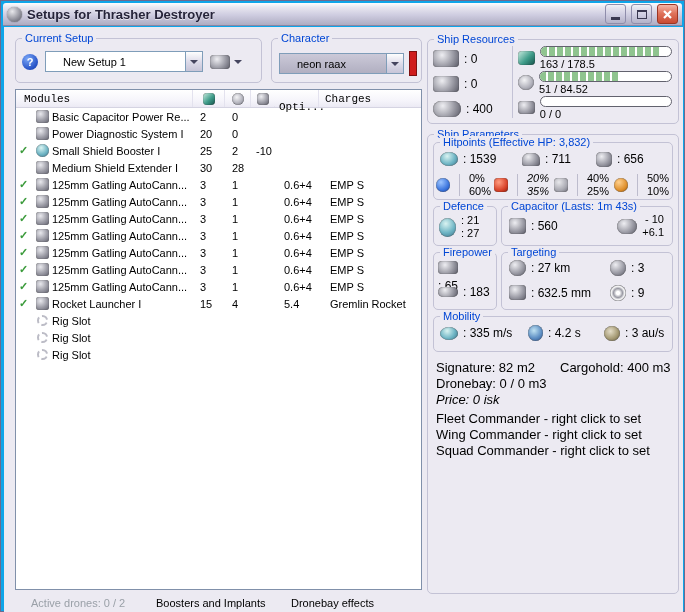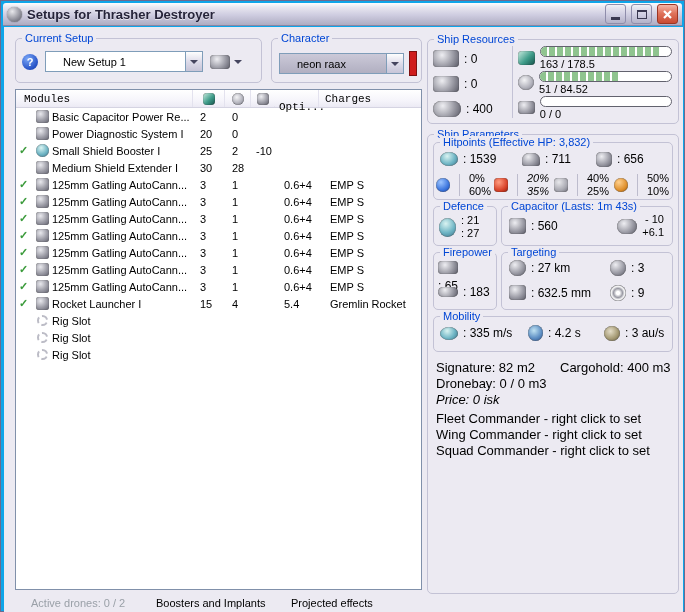--- a/index.html
+++ b/index.html
@@ -358,21 +358,21 @@
         <span class="c-cpu"></span>
         <span class="c-pg"></span>
         <span class="c-cap"></span>
         <span class="c-opti"></span>
         <span class="c-charges"></span>
       </div>
     </div>
 
     <span class="footer-label fl-grey" style="left:27px;">Active drones: 0 / 2</span>
     <span class="footer-label" style="left:152px;">Boosters and Implants</span>
-    <span class="footer-label" style="left:287px;">Projected effects</span>
+    <span class="footer-label" style="left:287px;">Dronebay effects</span>
 
     <div class="gbox" style="left:423px; top:12px; width:252px; height:85px;">
       <span class="glabel">Ship Resources</span>
       <div style="position:absolute; left:5px; top:6px; width:78px;">
         <div class="res-row">
           <span class="bigi" style="width:26px; height:17px;"></span>
           <span class="val">: 0</span>
         </div>
         <div class="res-row">
           <span class="bigi" style="width:26px; height:16px;"></span>

